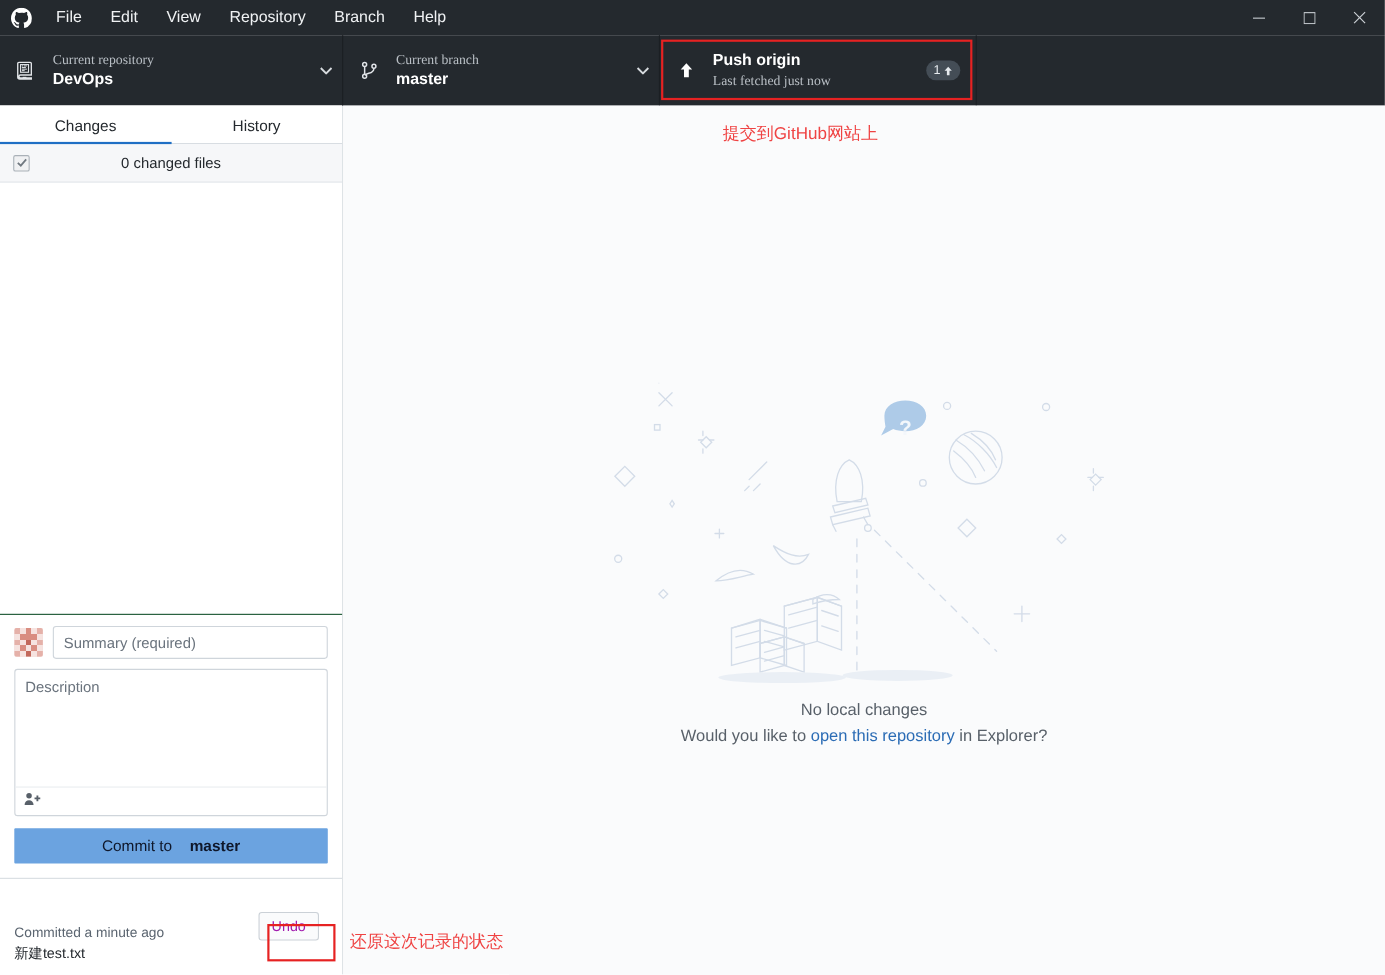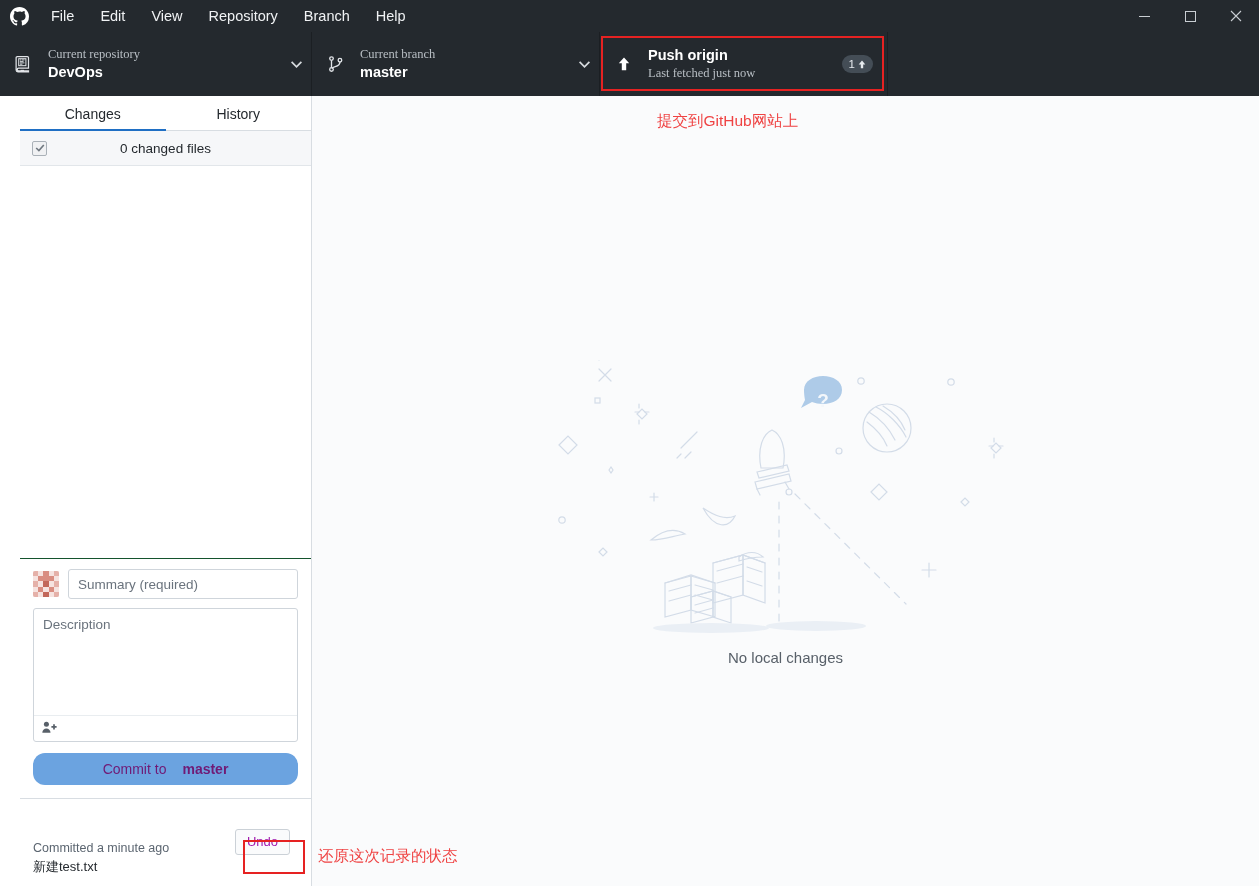--- a/index.html
+++ b/index.html
@@ -58,21 +58,21 @@
   }
   .ann-text-push { left: 657px; top: 111px; }
   .ann-text-undo { left: 318px; top: 846px; }
 
   
   .body-row { flex: 1 1 auto; display: flex; min-height: 0; }
 
   
   .sidebar {
     width: 312px; flex: 0 0 312px; display: flex; flex-direction: column;
-    background: #ffffff; border-right: 1px solid #d8dde2; min-height: 0; padding-left: 20px;
+    background: #ffffff; border-right: 1px solid #d8dde2; min-height: 0;
   }
   .tabs { display: flex; height: 35px; flex: 0 0 35px; border-bottom: 1px solid #d8dde2; background: #fff; }
   .tab {
     flex: 1 1 50%; display: flex; align-items: center; justify-content: center;
     font-size: 14px; color: #24292e; cursor: default; position: relative; height: 35px;
   }
   .tab.active::after {
     content: ""; position: absolute; left: 0; right: 0; bottom: -1px; height: 3px; background: #1f6fc4;
   }
 
@@ -108,22 +108,22 @@
   .desc-input {
     width: 100%; height: 108px; border: 0; outline: none; resize: none; padding: 8px 9px;
     font-size: 13.5px; color: #24292e; font-family: "Liberation Sans", sans-serif; background: transparent;
   }
   .desc-input::placeholder { color: #6a737d; }
   .coauthor-bar {
     position: absolute; left: 0; right: 0; bottom: 0; height: 26px;
     display: flex; align-items: center; padding-left: 8px; border-top: 1px solid #e9edf0;
   }
   .commit-btn {
-    margin-top: 11px; width: 100%; height: 32px; background: #6ba3e0; border: 0; border-radius: 12px;
-    color: #701a75; font-size: 14px; font-family: "Liberation Sans", sans-serif; cursor: default;
+    margin-top: 11px; width: 100%; height: 32px; background: #6ba3e0; border: 0; border-radius: 1px;
+    color: #0f172a; font-size: 14px; font-family: "Liberation Sans", sans-serif; cursor: default;
     display: flex; align-items: center; justify-content: center; gap: 16px;
   }
   .commit-btn b { font-weight: bold; }
 
   .undo-bar {
     flex: 0 0 auto; border-top: 1px solid #d8dde2; background: #fff;
     padding: 8px 13px 10px 13px; display: flex; align-items: center; justify-content: space-between;
   }
   .undo-info { display: flex; flex-direction: column; min-width: 0; }
   .undo-line1 { font-size: 12.5px; color: #5b6570; line-height: 18px; white-space: nowrap; margin-top: 32px; }
@@ -390,20 +390,23 @@
           <g>
             <path d="M253 12 C253 3 262 -2 272 -2 C282 -2 291 3 291 12 C291 21 282 26 272 26 C268 26 264 25.2 261 24 L250 30 L254 22 C253.4 19 253 15 253 12 Z" transform="translate(0,18)" fill="#aecbe8"></path>
             <text x="272" y="47" font-family="'Liberation Sans', sans-serif" font-size="19" font-weight="bold" fill="#f3f7fb" text-anchor="middle">?</text>
           </g>
 
           <ellipse cx="160" cy="268" rx="58" ry="5" fill="#eaeff5"></ellipse>
           <ellipse cx="265" cy="266" rx="50" ry="5" fill="#eaeff5"></ellipse>
         </svg>
 
         <div class="blank-title">No local changes</div>
+        <div class="blank-sub">
+          <span>Would you like to </span><a class="link">open this repository</a><span> in Explorer?</span>
+        </div>
       </div>
     </div>
   </div>
 
   <div class="ann-box ann-push"></div>
   <div class="ann-text ann-text-push">提交到GitHub网站上</div>
   <div class="ann-box ann-undo"></div>
   <div class="ann-text ann-text-undo">还原这次记录的状态</div>
 
 </div>

